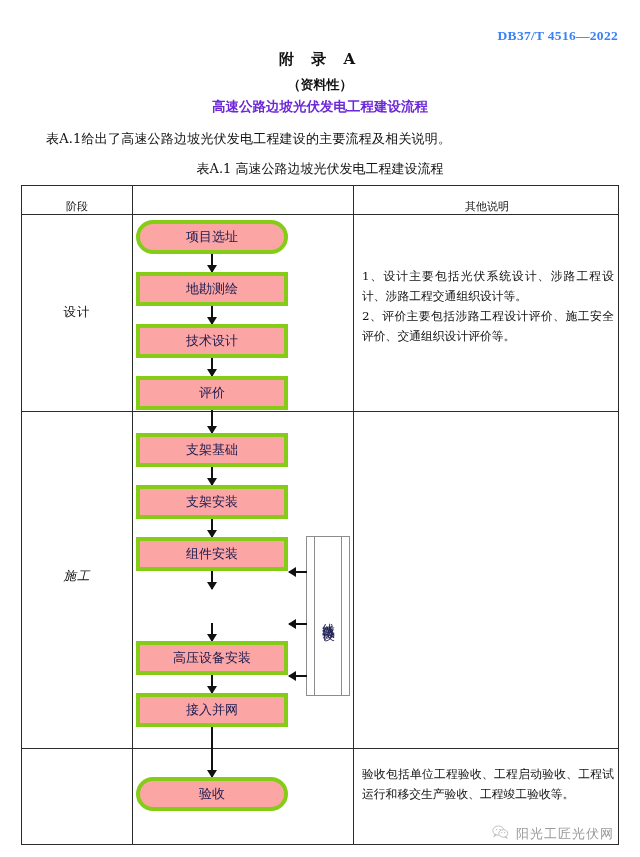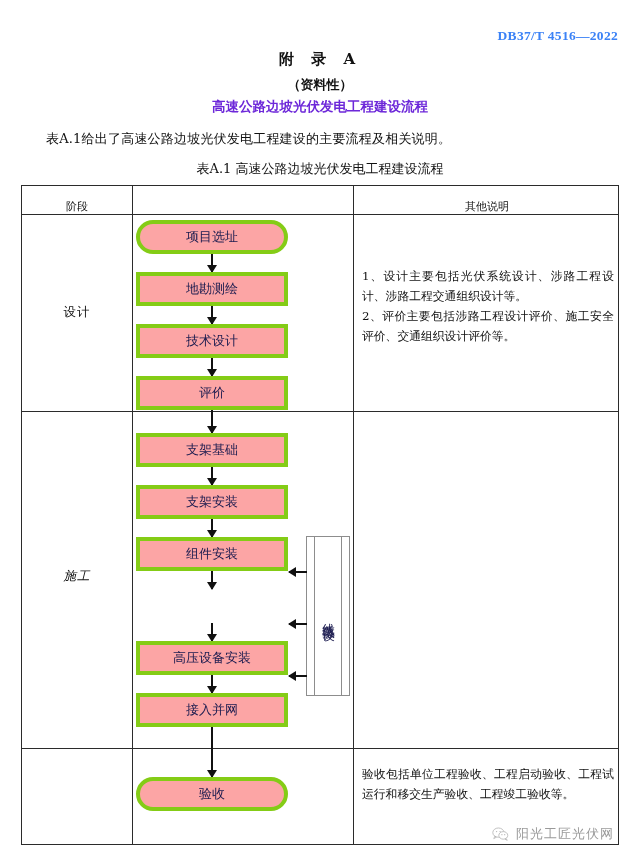--- a/index.html
+++ b/index.html
@@ -123,21 +123,21 @@
   }
   .feed::after{
     content:"";position:absolute;left:-1px;top:-4.2px;
     border-top:5px solid transparent;border-bottom:5px solid transparent;
     border-right:8px solid #111;
   }
 
   
   .watermark{
     position:absolute;right:26px;bottom:14px;
-    display:flex;align-items:center;gap:7px;
+    display:flex;align-items:flex-start;gap:7px;
     color:#9a9a9a;font-size:13px;letter-spacing:1px;
     font-family:"DejaVu Sans","Liberation Sans",sans-serif;
   }
   .wechat{width:17px;height:14px;}
 </style>
 </head>
 <body>
 
 <div class="page">
 

